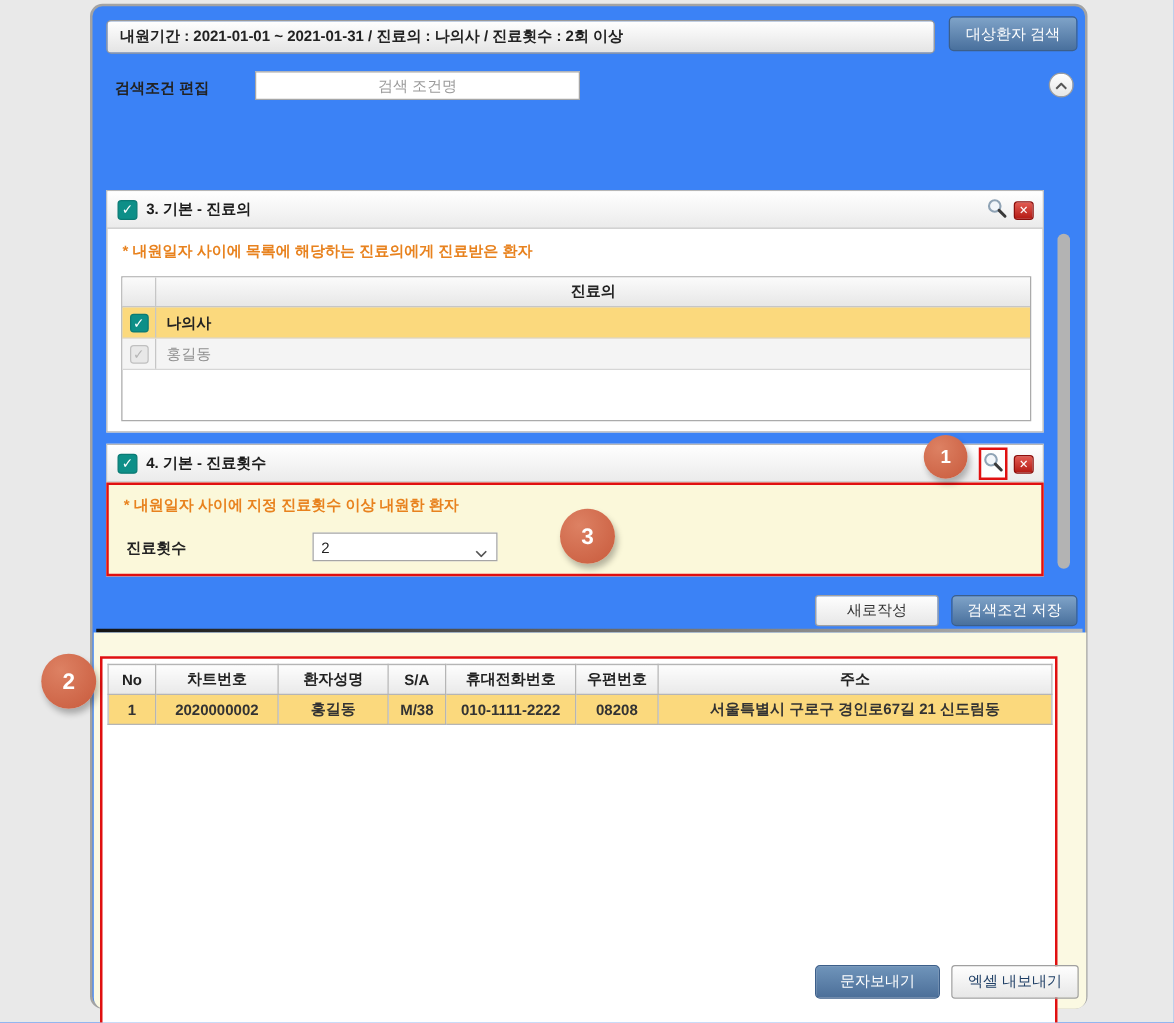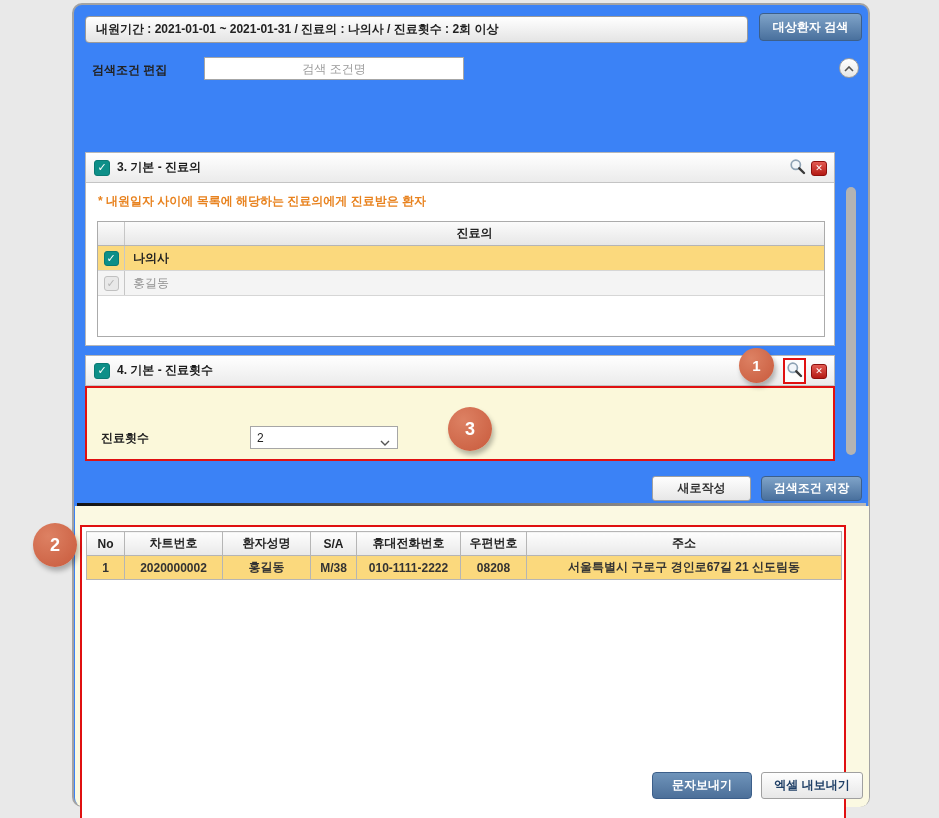--- a/index.html
+++ b/index.html
@@ -15,21 +15,21 @@
     background:#3b82f6; border:2px solid #a3a3a3; border-radius:10px;
   }
   .abs { position:absolute; }
 
   
   .summary-bar {
     left:11px; top:11px; width:663px; height:27px; line-height:25px;
     background:linear-gradient(#ffffff,#e4e4e4); border:1px solid #9a9a9a; border-radius:4px;
     font-weight:bold; padding-left:10px; color:#222; white-space:nowrap; overflow:hidden;
   }
-  .btn { display:flex; align-items:center; justify-content:center; font-weight:bold; cursor:pointer;text-align:right; }
+  .btn { display:flex; align-items:center; justify-content:center; font-weight:normal; cursor:pointer;text-align:right; }
   .btn-blue {
     background:linear-gradient(#7fa3c8,#49709d); border:1px solid #3c5f8a; border-radius:4px; color:#fff;
   }
   .btn-light {
     background:linear-gradient(#fefefe,#e7e7e7); border:1px solid #a0a0a0; border-radius:3px; color:#333;
   }
   .btn-target { left:685px; top:8px; width:103px; height:28px; font-size:12px; }
 
   
   .edit-label { left:18px; top:57px; font-weight:bold; }
@@ -215,20 +215,21 @@
               <svg width="17" height="17" viewBox="0 0 17 17">
                 <circle cx="6.8" cy="6.8" r="4.6" fill="#f2f6fa" stroke="#8fa3b5" stroke-width="1.7"></circle>
                 <line x1="10.3" y1="10.3" x2="15" y2="15" stroke="#3a3a3a" stroke-width="2.4" stroke-linecap="round"></line>
               </svg>
             </span>
           </span>
           <span class="icon-x">✕</span>
         </span>
       </div>
       <div class="count-content">
+        <div class="orange-desc" style="top:8px;">* 내원일자 사이에 지정 진료횟수 이상 내원한 환자</div>
         <div class="field-label" style="left:14px; top:42px;">진료횟수</div>
         <div class="selectbox" style="left:163px; top:38px; width:148px;">
           <span>2</span>
           <span class="chev">
             <svg width="10" height="6" viewBox="0 0 10 6">
                 <polyline points="1,1 5,5 9,1" fill="none" stroke="#555" stroke-width="1.4"></polyline>
               </svg>
           </span>
         </div>
       </div>

